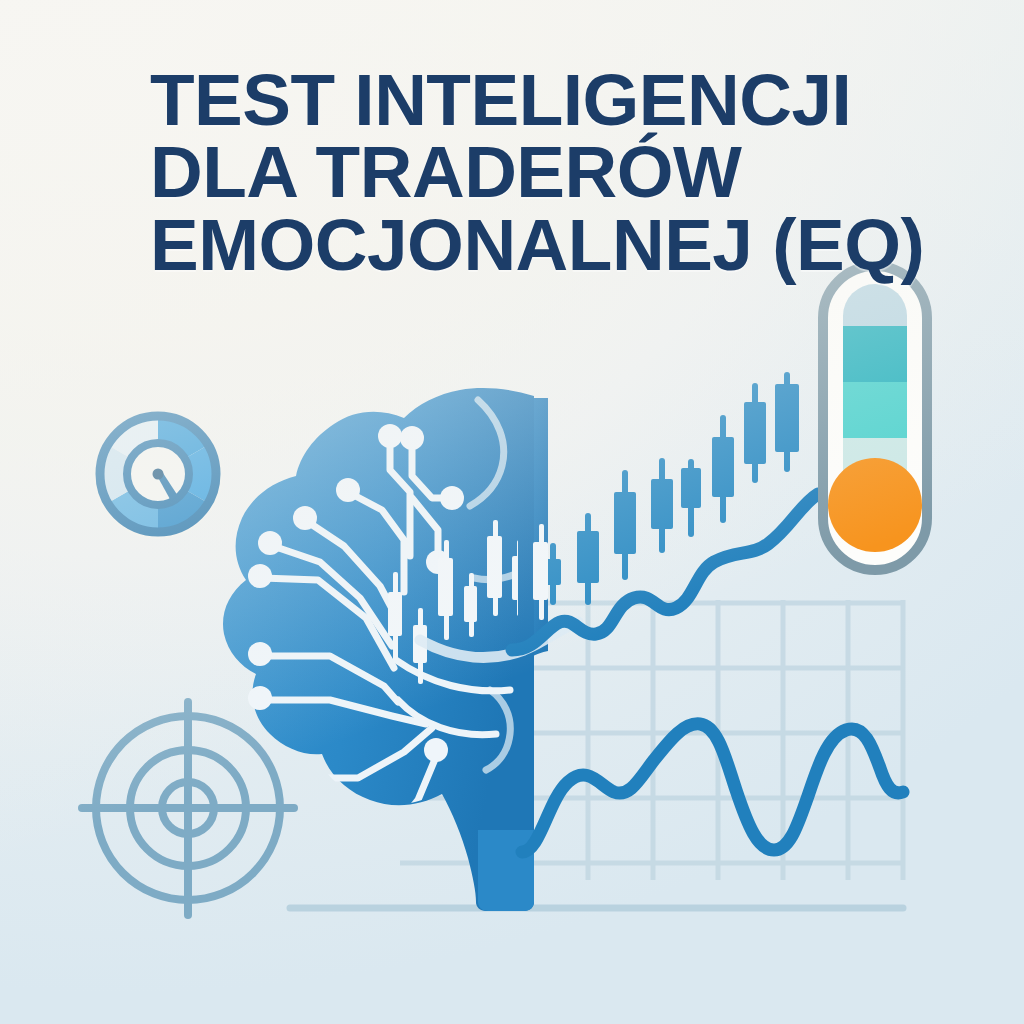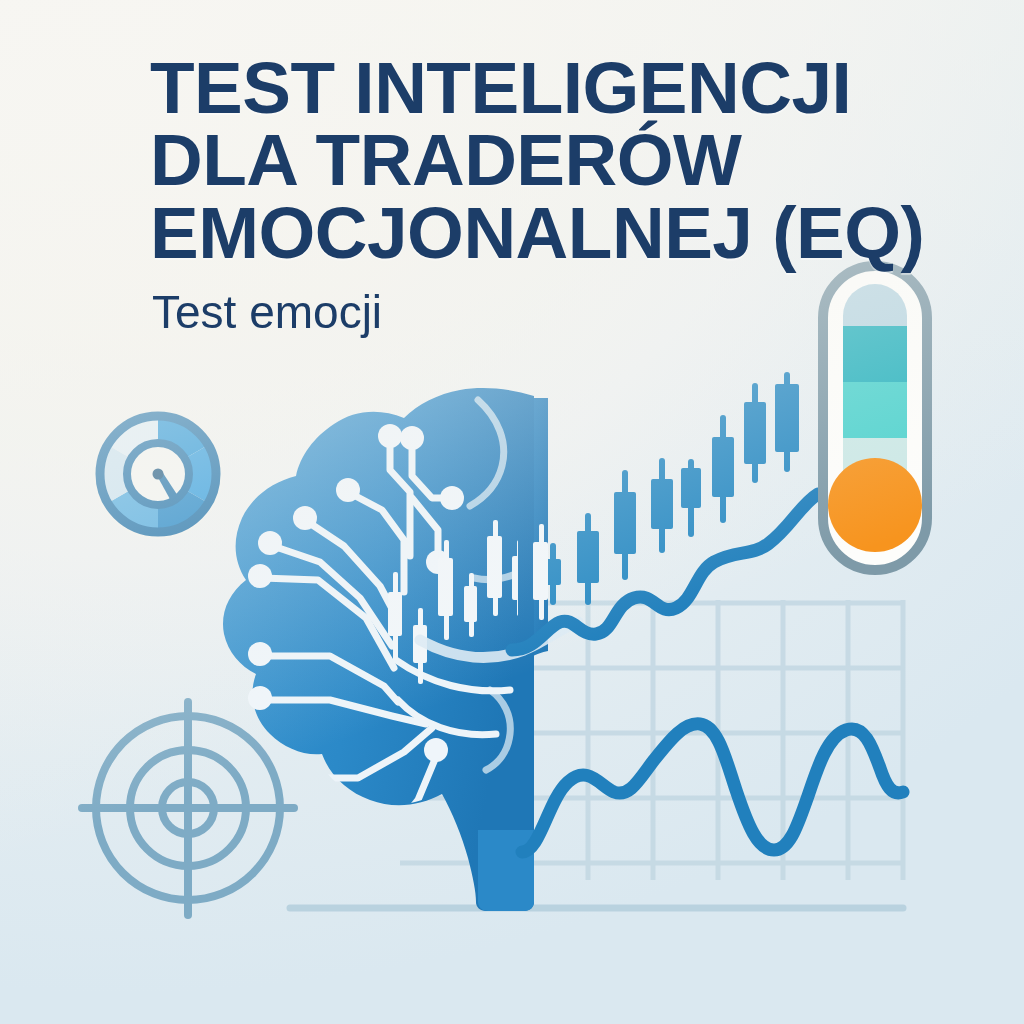--- a/index.html
+++ b/index.html
@@ -21,21 +21,21 @@
     position:absolute;inset:0;
     background:linear-gradient(160deg, rgba(247,246,242,0.92) 0%, rgba(244,244,239,0.55) 30%, rgba(222,235,242,0.0) 62%);
     pointer-events:none;
   }
   .layer{position:absolute;inset:0;}
   svg.layer{display:block;}
 
   
   #headline{
     position:absolute;
-    left:150px; top:52px;
+    left:150px; top:64px;
     width:820px;
     z-index:40;
   }
   #headline h1{
     margin:0;
     font-size:73px;
     line-height:0.99;
     font-weight:700;
     letter-spacing:-0.5px;
     color:#1c3d68;
@@ -341,16 +341,15 @@
       <circle cx="0" cy="87" r="47" fill="#f7941e"></circle>
     </g>
   </svg>
 
   <div id="headline">
     <h1>
       <span class="ln">TEST INTELIGENCJI</span>
       <span class="ln">DLA TRADERÓW</span>
       <span class="ln">EMOCJONALNEJ (EQ)</span>
     </h1>
-    <h2>Test emocji</h2>
   </div>
 
 </div>
 
 </body></html>

